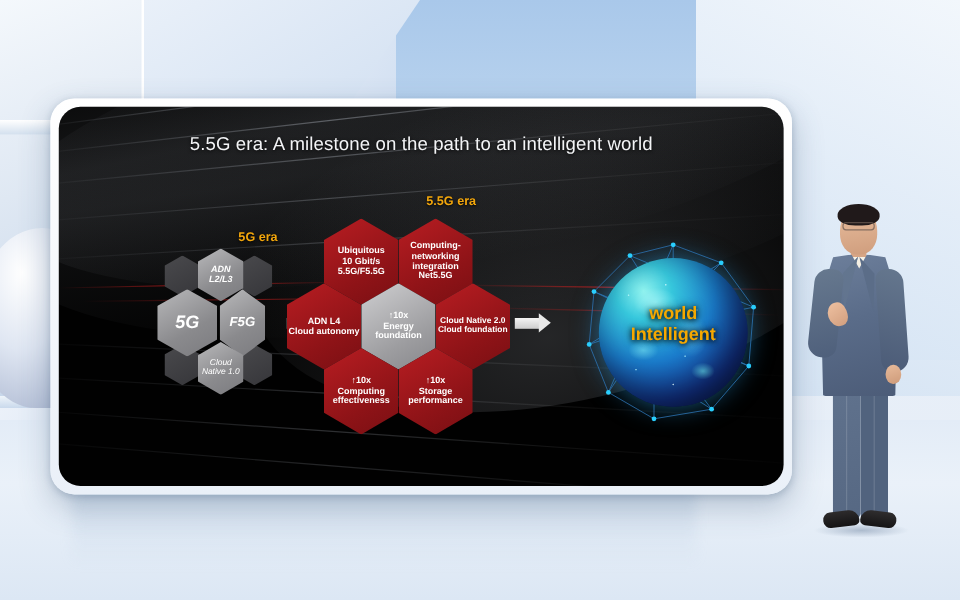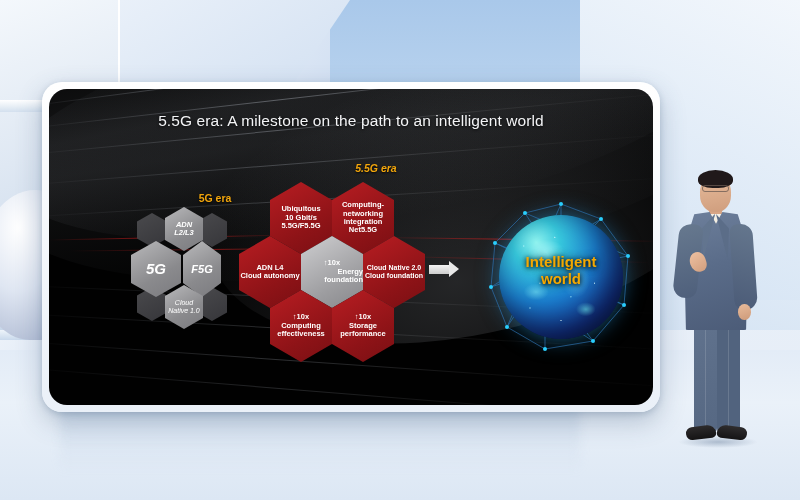--- a/index.html
+++ b/index.html
@@ -111,29 +111,29 @@
   }
 
   .era-label {
     position:absolute;
     color:#f2a60c;
     font-weight:bold;
     font-size:10.5px;
     text-shadow:0 1px 2px rgba(0,0,0,.9);
   }
   #era-5g { left:120px; top:103px; width:92px; text-align:center; }
-  #era-55g { left:272px; top:73px; width:110px; text-align:center;font-style:italic; }
+  #era-55g { left:272px; top:73px; width:110px; text-align:center; }
 
   
   .hex {
     position:absolute;
     clip-path:polygon(50% 0%, 100% 25%, 100% 75%, 50% 100%, 0% 75%, 0% 25%);
     display:flex; flex-direction:column;
     align-items:center; justify-content:center;
-    text-align:right;
+    text-align:center;
     color:#fff;
     line-height:1.12;
     overflow:hidden;
   }
   .hex.gray-d { background:linear-gradient(150deg,#4a4a4d,#36363a); }
   .hex.gray-l { background:linear-gradient(150deg,#b9b9bb,#8a8a8d 60%, #7b7b7f); color:#fff;font-style:italic; }
   .hex.gray-c { background:linear-gradient(150deg,#cfcfd1,#9d9da0 65%, #87878b); color:#fff; }
   .hex.red    { background:linear-gradient(150deg,#b81d22,#8e1317 65%, #7a0f13); }
 
   .hl1 { font-weight:bold; }
@@ -391,22 +391,22 @@
             <circle cx="128" cy="58" r="1.5"></circle>
           <circle cx="30" cy="114" r="1.5"></circle>
             <circle cx="47" cy="23" r="1.5"></circle>
         </g>
       </svg>
       <div id="globe">
         <div class="continents"></div>
         <div class="speckle"></div>
       </div>
       <div id="globe-label">
+        <div>world</div>
         <div>Intelligent</div>
-        <div>world</div>
       </div>
     </div>
 
   </div>
 </div>
 
 <div id="presenter">
   <div class="p-shadow"></div>
   <div class="p-legL"></div>
   <div class="p-legR"></div>

